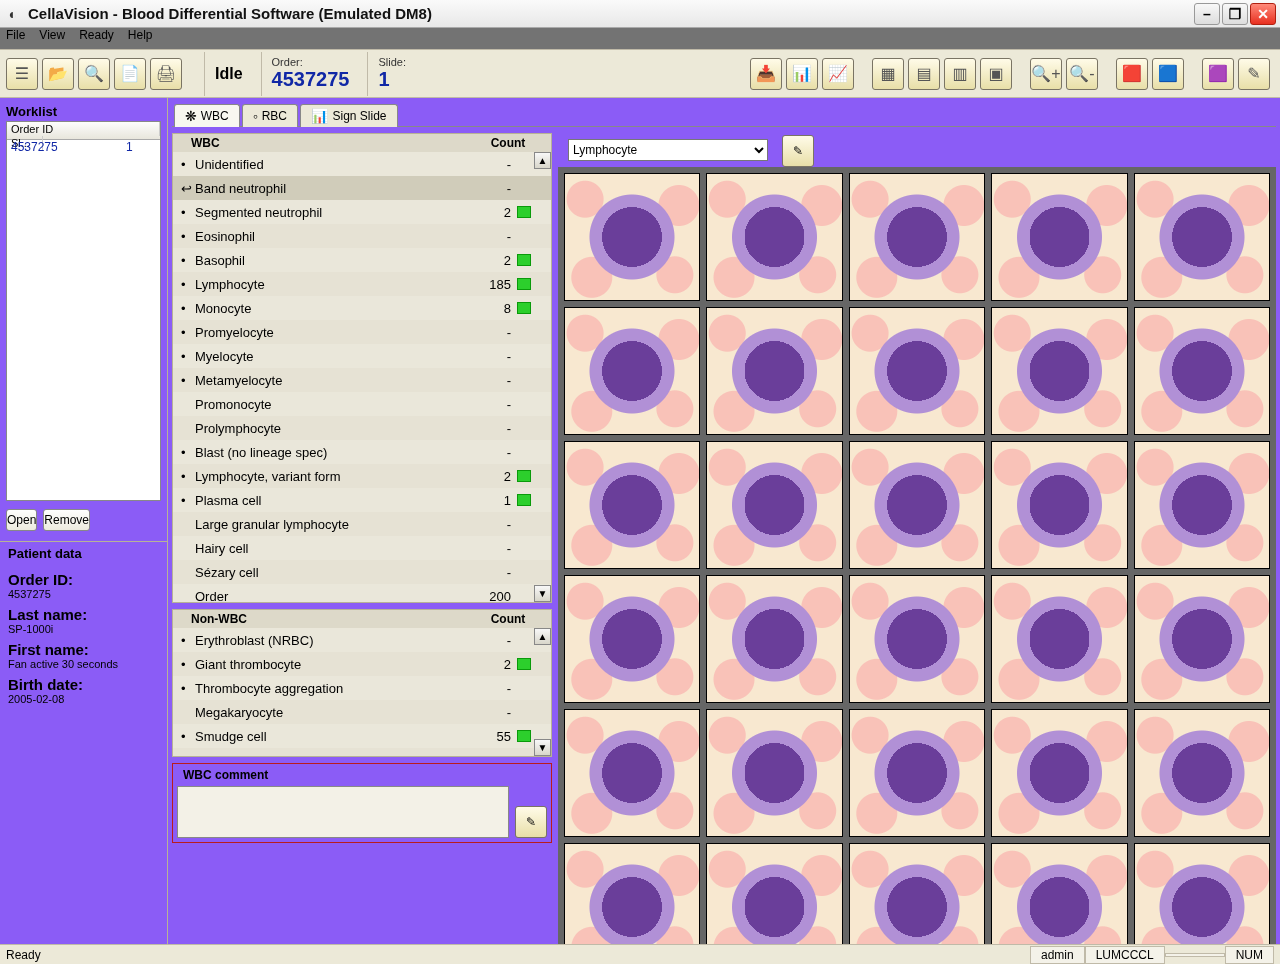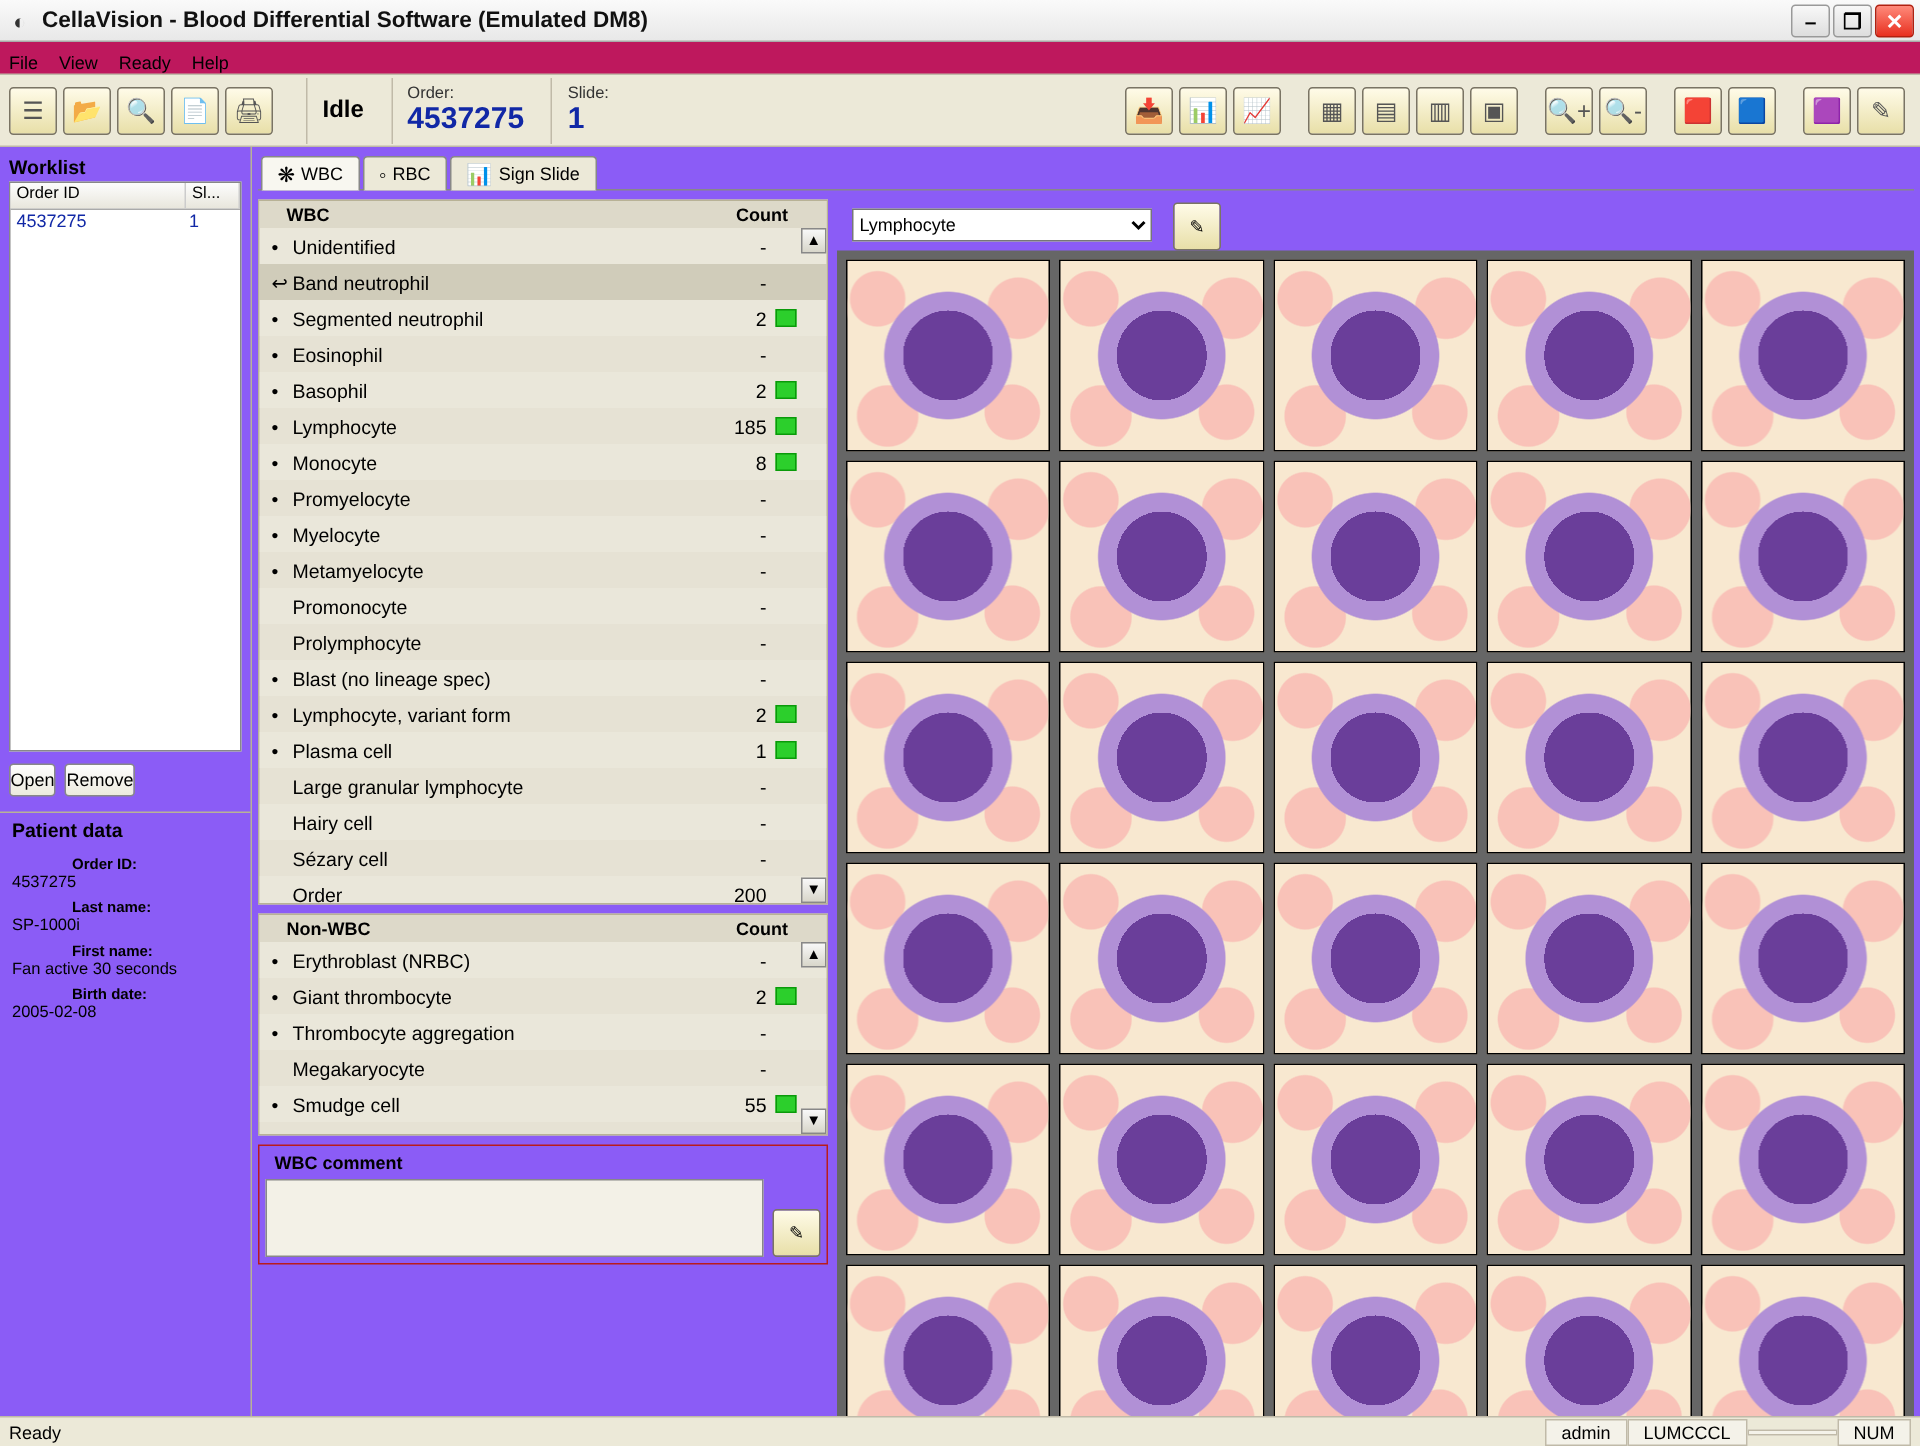--- a/index.html
+++ b/index.html
@@ -5,48 +5,48 @@
 * { box-sizing: border-box; margin: 0; padding: 0; font-family: "Tahoma", "Segoe UI", sans-serif; font-size: 12px; }
 body { background: #ece9d8; width: 1280px; height: 964px; overflow: hidden; display: flex; flex-direction: column; }
 
 .titlebar { background: linear-gradient(#fafafa,#e8e8e8); height: 28px; display: flex; align-items: center; border-bottom: 1px solid #aaa; padding: 0 4px; }
 .titlebar .appicon { width: 18px; height: 18px; margin-right: 6px; display:inline-flex;align-items:center;justify-content:center;font-size:14px;color:#333; }
 .titlebar .title { font-size: 15px; font-weight: bold; color: #111; flex: 1; }
 .titlebar .winbtns { display: flex; gap: 2px; }
 .titlebar .winbtn { width: 26px; height: 22px; background: linear-gradient(#f8f8f8,#ddd); border: 1px solid #999; border-radius: 3px; display: flex; align-items: center; justify-content: center; font-size: 14px; font-weight:bold;}
 .titlebar .winbtn.close { background: linear-gradient(#ff8a7a,#e83020); color: #fff; border-color:#b02010;}
 
-.menubar { height: 22px; background: #be185d; border-bottom: 1px solid #c0baa8; display: flex; align-items: flex-end; padding: 0 6px; gap: 14px; }
+.menubar { height: 22px; background: #737373; border-bottom: 1px solid #c0baa8; display: flex; align-items: flex-start; padding: 0 6px; gap: 14px; }
 .menubar span { font-size: 12px; cursor: default; }
 
 .toolrow { height: 48px; background: #ece9d8; border-bottom: 1px solid #c0baa8; display: flex; align-items: center; padding: 0 6px; }
 .tbtn { width: 32px; height: 32px; border: 1px solid #7a7464; border-radius: 3px; background: linear-gradient(#fffbe8,#e8dfa8); margin-right: 4px; display:inline-flex; align-items:center; justify-content:center; font-size:16px; color:#555;}
 .tool-divider { width: 14px; }
 .statusbox { display: inline-flex; flex-direction: column; justify-content: center; margin-left: 18px; border-left:1px solid #c0baa8; padding-left:10px; height:44px;}
 .statusbox .lbl { font-size: 11px; color: #333; }
 .statusbox .val { font-size: 20px; font-weight: bold; color: #1128a6; }
 .statusbox.status .val { font-size: 16px; color:#000; font-weight:bold;}
 
 .main { flex: 1; display: flex; background: #8b5cf6; overflow:hidden;}
 .leftcol { width: 168px; border-right: 1px solid #b8b296; display:flex; flex-direction:column; }
 .leftcol h3 { font-size: 13px; font-weight: bold; padding: 6px 6px 2px; }
 .worklist-table { border: 1px solid #888; margin: 0 6px; background: #fff; height: 380px; }
-.worklist-table .hdr { display:flex; background: linear-gradient(#fdfdfd,#e8e6dc); border-bottom:1px solid #aaa; height:18px;}
+.worklist-table .hdr { display:flex; background: linear-gradient(#fdfdfd,#e8e6dc); border-bottom:1px solid #aaa; height:18px;flex-direction:column;}
 .worklist-table .hdr div { border-right:1px solid #ccc; padding:1px 4px; font-size:11px;}
 .worklist-table .hdr div:first-child { flex:1;}
 .worklist-table .hdr div:last-child { width:36px;}
 .worklist-table .row { display:flex; height:16px; padding:0 4px; font-size:11px; color:#1128a6;}
 .worklist-table .row div:first-child { flex:1;}
 .worklist-table .row div:last-child { width:30px;}
 .leftbtns { padding:8px 6px 10px; display:flex; flex-direction:row; gap:6px;}
 .leftbtns button { height:22px; background: linear-gradient(#fefefe,#eceade); border:1px solid #888; border-radius:3px; font-size:12px;}
 .patientdata { padding:0 8px 8px; border-top:1px solid #b8b296;}
 .patientdata h3 { font-weight:bold; padding:4px 0;}
 .patientdata .pd-row { margin-top:6px; }
-.patientdata .pd-row .pl { font-weight:bold; font-size:10px;margin-left:40px;}
+.patientdata .pd-row .pl { font-weight:bold; font-size:15px;}
 .patientdata .pd-row .pv { font-size:11px;}
 
 .center { flex:1; display:flex; flex-direction:column; padding:0 4px 0 4px;}
 .tabstrip { height:28px; display:flex; align-items:flex-end; padding-left:2px;}
 .tab { display:flex; align-items:center; gap:4px; padding:3px 10px; background:#ece9d8; border:1px solid #888; border-bottom:none; border-radius:3px 3px 0 0; margin-right:2px; font-size:12px; position:relative; top:1px;}
 .tab .ticon { font-size:14px;}
 .tab.active { background:#f8f7f0; }
 .content { flex:1; display:flex; gap:6px; border-top:1px solid #888; padding-top:6px; overflow:hidden;}
 
 .listcol { width:380px; display:flex; flex-direction:column; gap:6px;}

